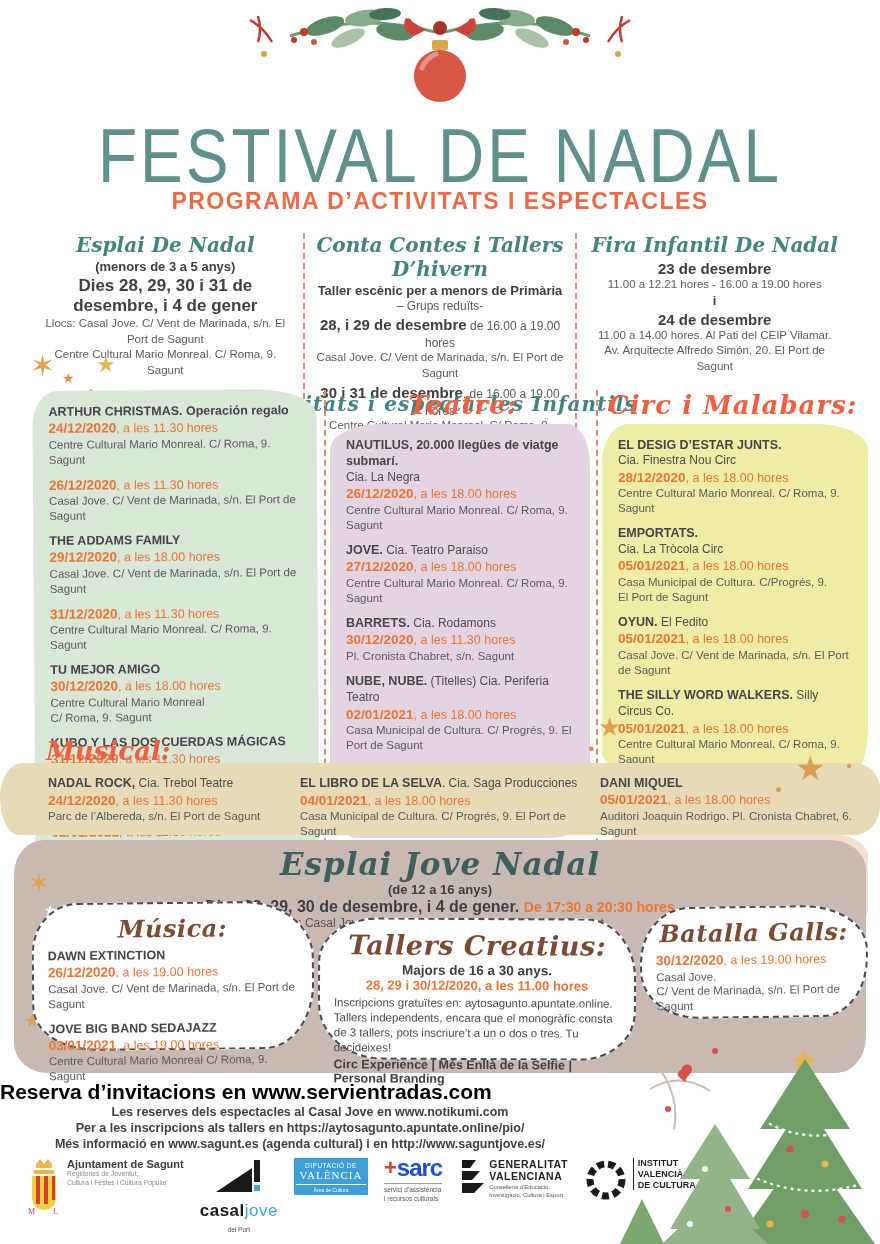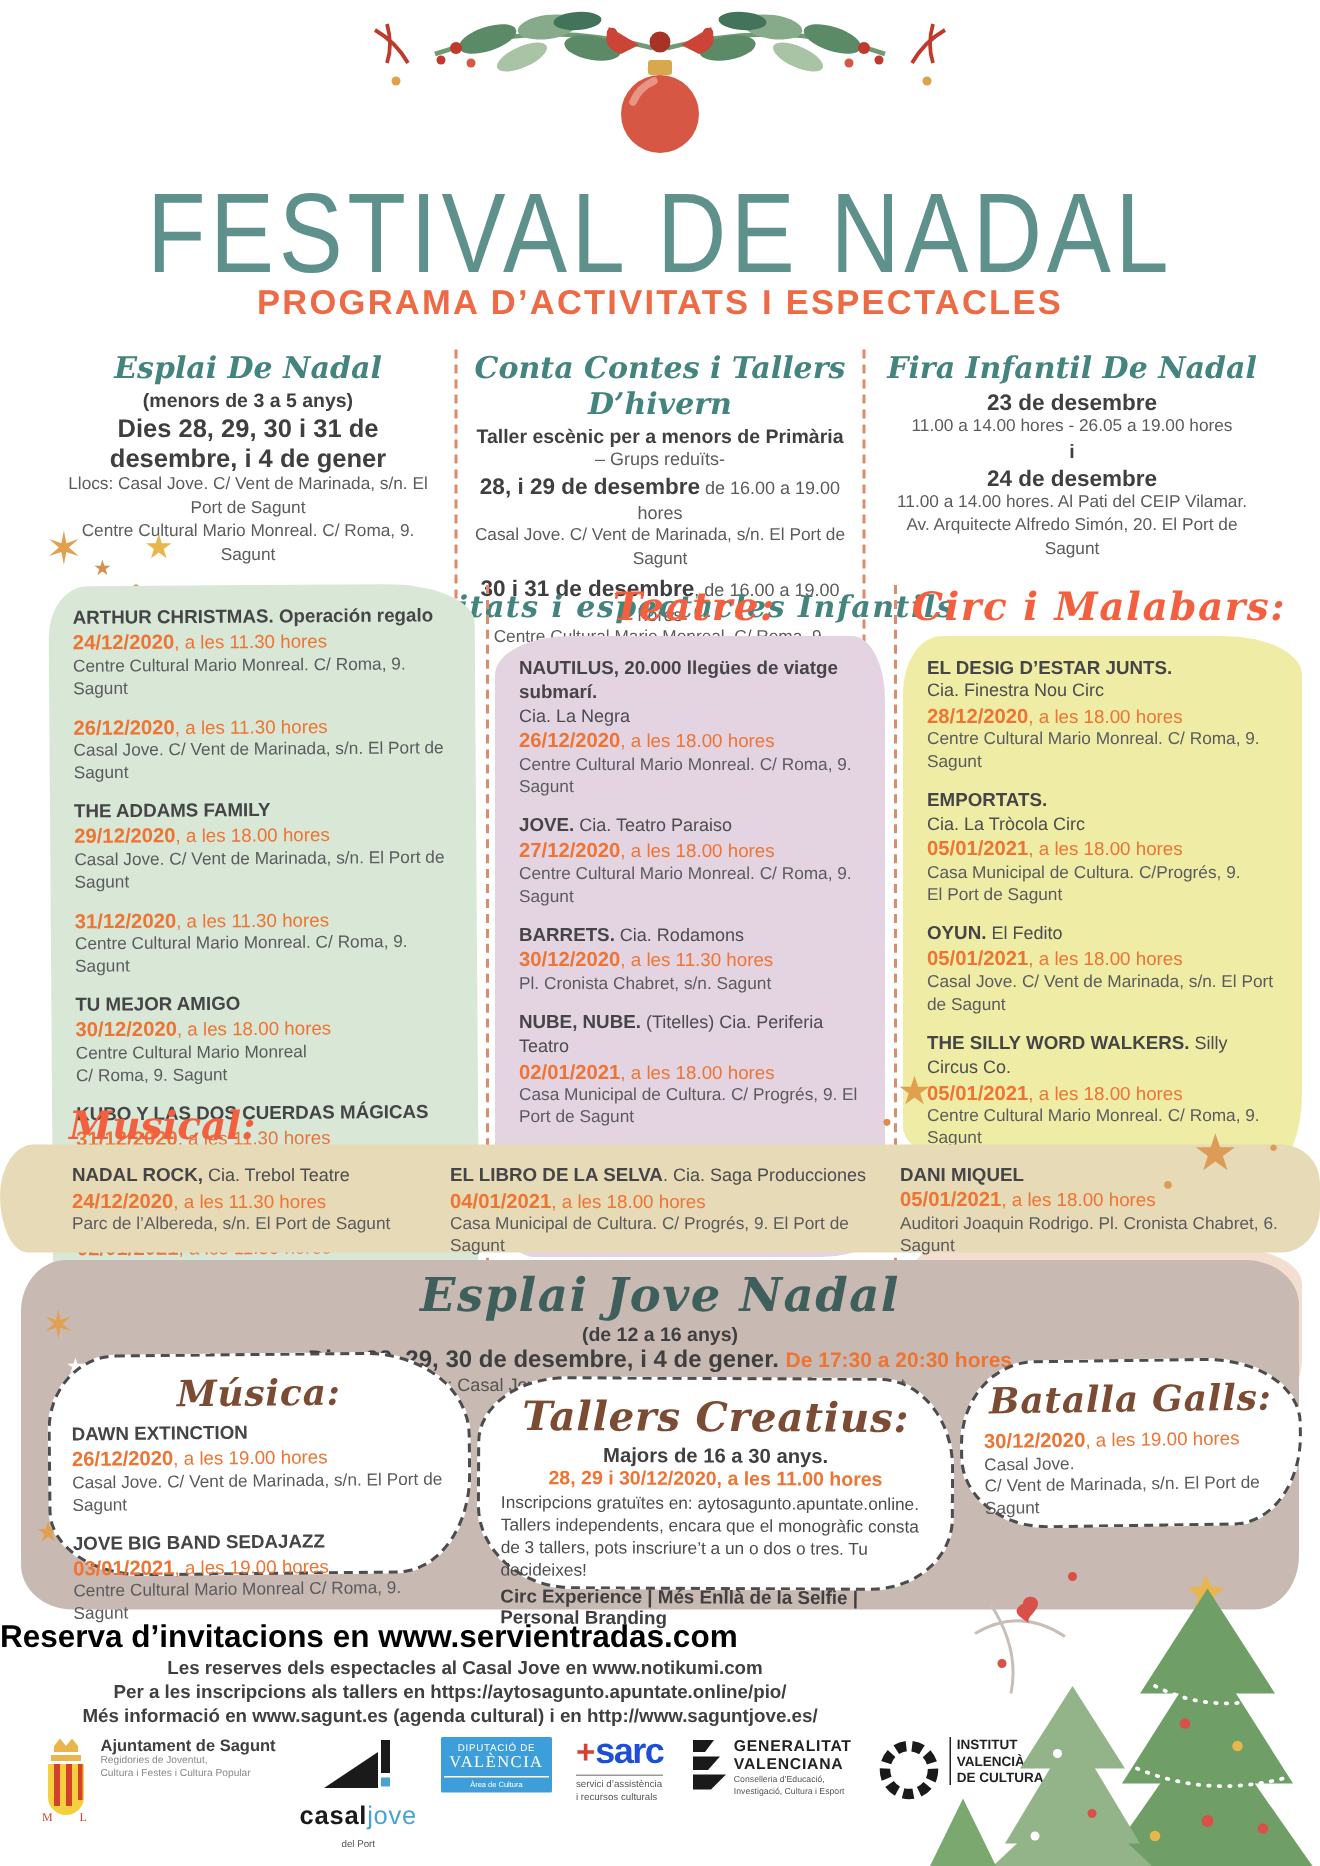--- a/index.html
+++ b/index.html
@@ -164,21 +164,21 @@
       <div class="script top-script">Conta Contes i Tallers D’hivern</div>
       <div class="t-bold"><b>Taller escènic per a menors de Primària</b><span class="t-light"> – Grups reduïts-</span></div>
       <div class="t-mid"><span>28, i 29 de desembre</span><span class="t-time"> de 16.00 a 19.00 hores</span></div>
       <div class="t-loc">Casal Jove. C/ Vent de Marinada, s/n. El Port de Sagunt</div>
       <div class="t-mid"><span>30 i 31 de desembre</span><span class="t-time">, de 16.00 a 19.00 hores</span></div>
       <div class="t-loc">Centre Cultural Mario Monreal. C/ Roma, 9. Sagunt</div>
     </div>
     <div class="top-col">
       <div class="script top-script">Fira Infantil De Nadal</div>
       <div class="t-mid">23 de desembre</div>
-      <div class="t-loc">11.00 a 14.00 hores  - 26.05 a 19.00 hores</div>
+      <div class="t-loc">11.00 a 12.21 hores  - 16.00 a 19.00 hores</div>
       <div class="t-bold">i</div>
       <div class="t-mid">24 de desembre</div>
       <div class="t-loc">11.00 a 14.00 hores. Al Pati del CEIP Vilamar.</div>
       <div class="t-loc">Av. Arquitecte Alfredo Simón, 20. El Port de Sagunt</div>
     </div>
   </div>
 
   <div class="script infantils-heading">Activitats i espectacles Infantils</div>
 
   <div class="dec" style="left:30px;top:348px;font-size:30px;color:#e0a04e;">✶</div>

